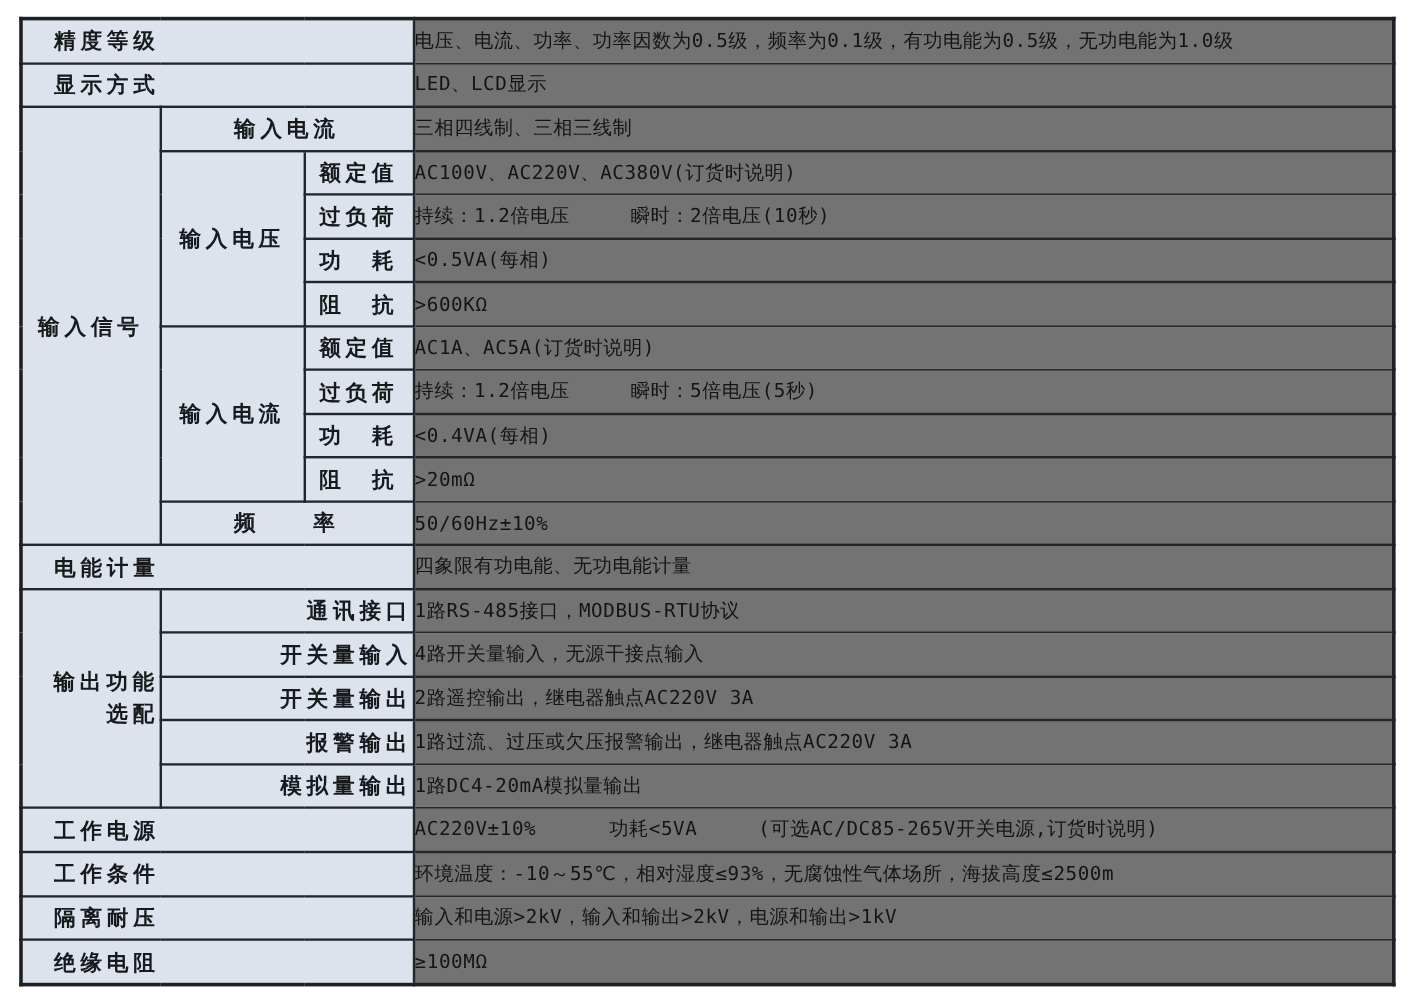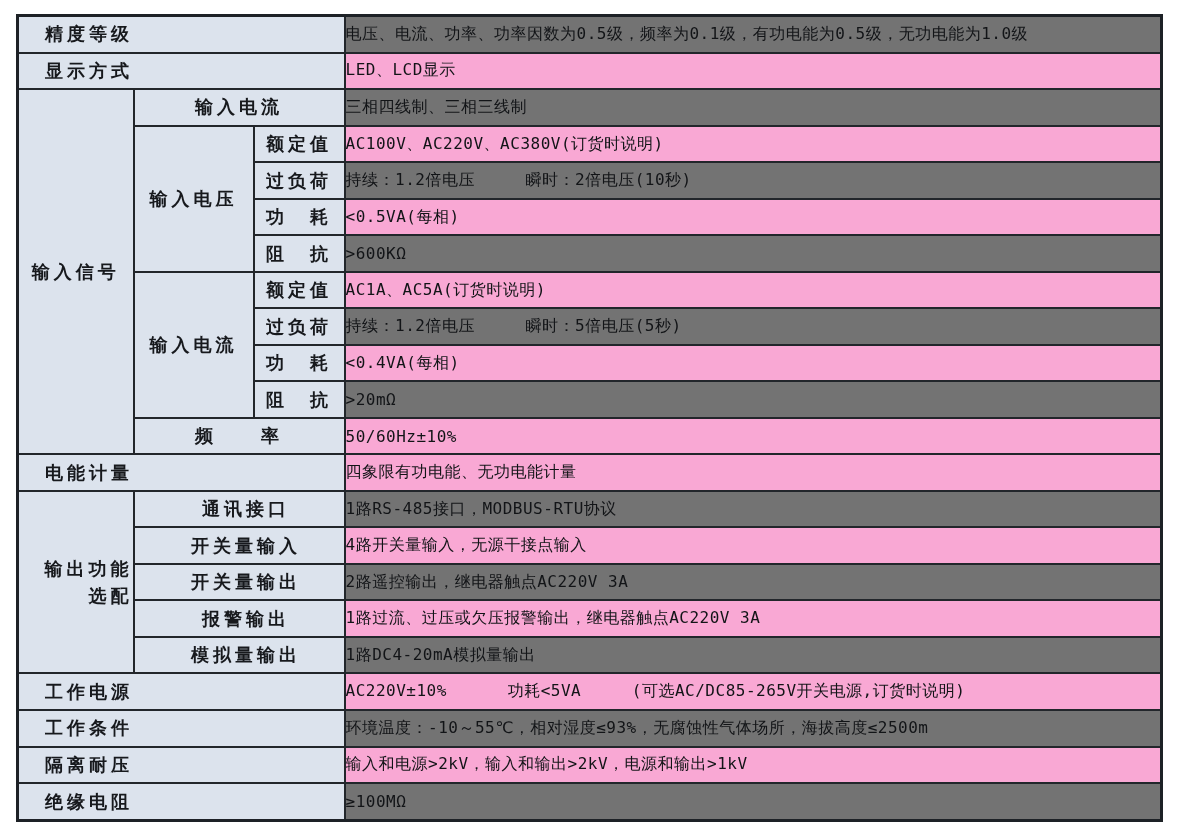--- a/index.html
+++ b/index.html
@@ -36,29 +36,29 @@
   
   td.lbl {
     background: #dce3ed;
     font-weight: bold;
     font-size: 18px;
     letter-spacing: 4px;
     color: #17191d;
   }
   td.lbl.left   { text-align: left;  padding-left: 26px; }
   td.lbl.center { text-align: center; }
-  td.lbl.sub    { text-align: center;  padding-left: 14px; }
+  td.lbl.sub    { text-align: right;  padding-left: 14px; }
   td.lbl.multiline {
     white-space: pre-line;
     text-align: right;
     line-height: 1.5;
   }
   
   td.val {
-    background: #f9a8d4;
+    background: #737373;
     text-align: left;
     padding-left: 10px;
     padding-right: 6px;
     font-size: 16px;
     letter-spacing: 0.5px;
     white-space: pre-wrap;
     font-family: "DejaVu Sans Mono", "DejaVu Sans", sans-serif;
     color: #121417;
   }
   td.val.shade { background: #737373; }

